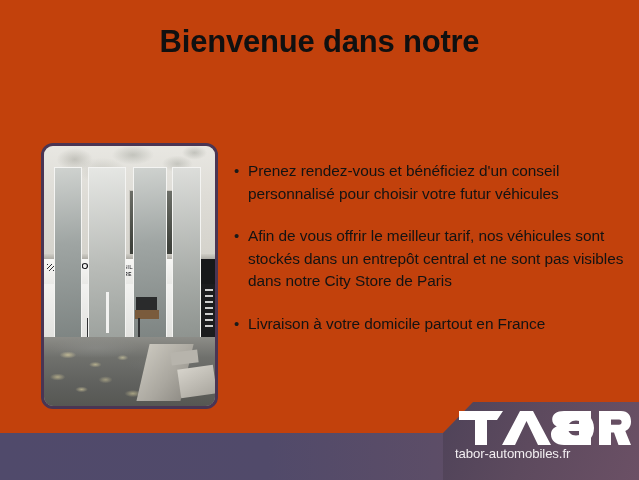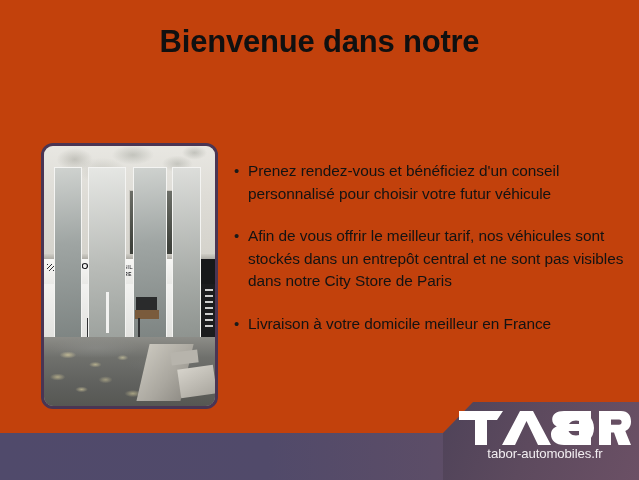--- a/index.html
+++ b/index.html
@@ -332,21 +332,21 @@
     width: 196px;
     height: 78px;
     background: linear-gradient(110deg, #4f4359 0%, #5d4a5e 45%, #6b5065 100%);
     clip-path: polygon(30px 0, 196px 0, 196px 78px, 0 78px, 0 31px);
   }
   #logo-wrap {
     position: absolute;
     left: 455px;
     top: 411px;
     width: 180px;
-    text-align: center;
+    text-align: left;
   }
   #logo-svg { display: block; margin: 0 auto; }
   #logo-url {
     display: block;
     margin-top: 1px;
     font-size: 13.2px;
     color: #f2eef1;
     letter-spacing: -0.1px;
   }
 </style>
@@ -410,29 +410,29 @@
       </div>
       <div class="curb"></div>
       <div class="slab2"></div>
       <div class="slab"></div>
     </div>
   </div>
 
   <div id="bullets">
     <div class="bullet">
       <span class="bullet-dot">•</span>
-      <span class="bullet-text">Prenez rendez-vous et bénéficiez d'un conseil personnalisé pour choisir votre futur véhicule</span>
+      <span class="bullet-text">Prenez rendez-vous et bénéficiez d'un conseil personnalisé pour choisir votre futur véhicules</span>
     </div>
     <div class="bullet">
       <span class="bullet-dot">•</span>
       <span class="bullet-text">Afin de vous offrir le meilleur tarif, nos véhicules sont stockés dans un entrepôt central et ne sont pas visibles dans notre City Store de Paris</span>
     </div>
     <div class="bullet">
       <span class="bullet-dot">•</span>
-      <span class="bullet-text">Livraison à votre domicile meilleur en France</span>
+      <span class="bullet-text">Livraison à votre domicile partout en France</span>
     </div>
   </div>
 
   <div id="footer-band"></div>
   <div id="logo-plate"></div>
   <div id="logo-wrap">
     <svg id="logo-svg" width="172" height="34" viewBox="0 0 172 34" aria-hidden="true">
 
       <path d="M0 0 H44 L38 9 H28 V34 H16 V9 H0 Z" fill="#ffffff"></path>
 

